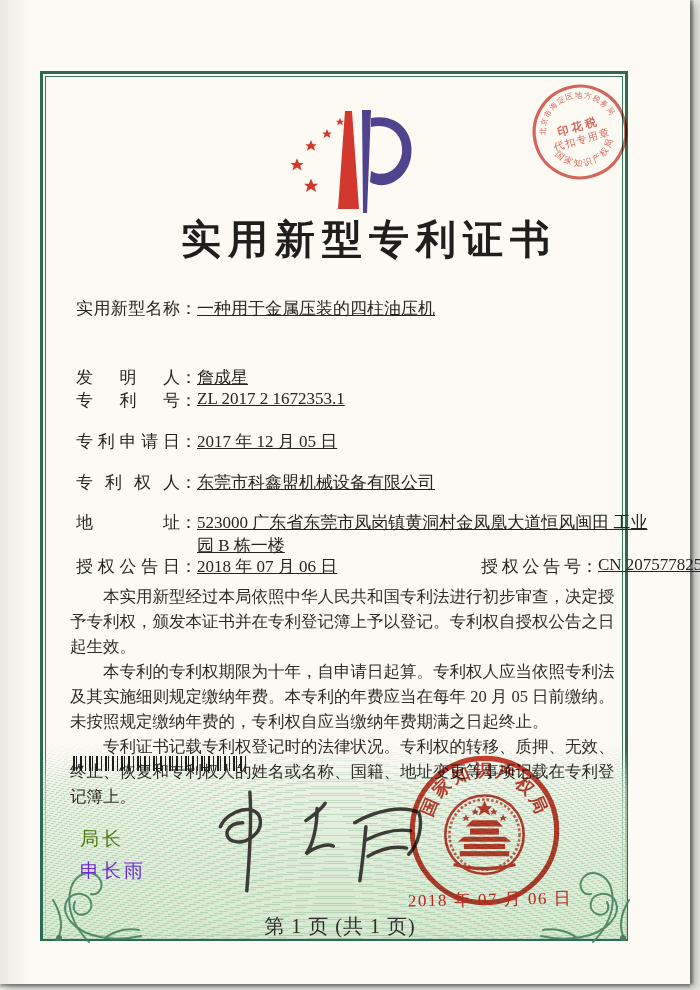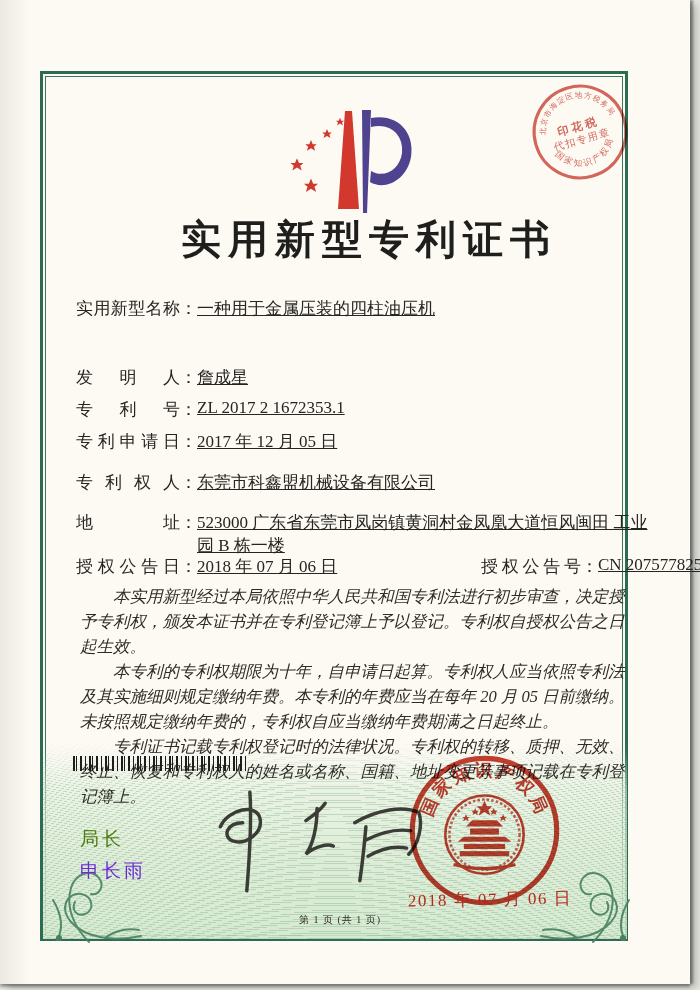--- a/index.html
+++ b/index.html
@@ -21,22 +21,22 @@
          letter-spacing:7px;color:#1e1e1c;padding-left:29px;}
   
   .row{position:absolute;left:76px;font-size:17px;color:#262522;white-space:nowrap;}
   .lbl{display:inline-block;width:104px;text-align:justify;text-align-last:justify;font-weight:500;vertical-align:top;}
   .colon{vertical-align:top;}
   .val{vertical-align:top;text-decoration:underline;}
   .val-wrap{display:inline-block;width:452px;white-space:normal;line-height:23px;}
   .row-grantno{position:absolute;left:405px;top:0;}
   .row-grantno .lbl{width:100px;}
   
-  .body-text{position:absolute;left:80px;top:584px;width:556px;font-size:16.5px;line-height:25px;
-             color:#2e2c26;font-style:italic;}
+  .body-text{position:absolute;left:70px;top:584px;width:556px;font-size:16.5px;line-height:25px;
+             color:#2e2c26;}
   .body-text p{margin:0;text-indent:33px;}
   
   .guilloche{position:absolute;left:43px;right:63px;top:742px;bottom:45px;
       background:
         repeating-radial-gradient(1300px 760px at 50% -430px,rgba(104,158,118,0) 0 3px,rgba(104,158,118,.30) 3px 4px),
         linear-gradient(180deg,rgba(225,239,221,0) 0%,rgba(225,239,221,.55) 14%,rgba(215,234,210,.8) 55%,rgba(209,231,204,.9) 100%);
       -webkit-mask-image:linear-gradient(180deg,transparent 0,#000 46px);
       mask-image:linear-gradient(180deg,transparent 0,#000 46px);}
   
   .barcode{position:absolute;left:73px;top:756px;width:176px;height:15px;background:
@@ -50,21 +50,21 @@
   .flourish{position:absolute;width:100px;height:96px;}
   .flourish.bl{left:45px;top:850px;}
   .flourish.br{left:537px;top:850px;transform:scaleX(-1);}
   
   .seal{position:absolute;left:402px;top:748px;width:165px;height:165px;mix-blend-mode:multiply;opacity:.95;}
   .seal-date{position:absolute;left:408px;top:888px;font-size:17px;letter-spacing:1.5px;color:#b8271d;
              transform:rotate(-1deg);font-weight:500;}
   
   .tax-stamp{position:absolute;left:527px;top:79px;width:106px;height:106px;mix-blend-mode:multiply;opacity:.9;}
   
-  .footer{position:absolute;left:0;top:913px;width:680px;text-align:center;font-size:10px;
+  .footer{position:absolute;left:0;top:913px;width:680px;text-align:center;font-size:20px;
           letter-spacing:1px;color:#2e2d29;}
 </style>
 </head>
 <body>
 
 <div class="page">
   <div class="paper">
     <div class="shade-left"></div>
 
     <div class="frame">
@@ -91,21 +91,21 @@
     </svg>
 
     <div class="title">实用新型专利证书</div>
 
     <div class="row" style="top:297px">
       <span class="lbl">实用新型名称</span><span class="colon">：</span><span class="val">一种用于金属压装的四柱油压机</span>
     </div>
     <div class="row" style="top:366px">
       <span class="lbl">发明人</span><span class="colon">：</span><span class="val">詹成星</span>
     </div>
-    <div class="row" style="top:398px">
+    <div class="row" style="top:389px">
       <span class="lbl">专利号</span><span class="colon">：</span><span class="val">ZL 2017 2 1672353.1</span>
     </div>
     <div class="row" style="top:430px">
       <span class="lbl">专利申请日</span><span class="colon">：</span><span class="val">2017 年 12 月 05 日</span>
     </div>
     <div class="row" style="top:471px">
       <span class="lbl">专利权人</span><span class="colon">：</span><span class="val">东莞市科鑫盟机械设备有限公司</span>
     </div>
     <div class="row" style="top:511px">
       <span class="lbl">地址</span><span class="colon">：</span><span class="val val-wrap">523000 广东省东莞市凤岗镇黄洞村金凤凰大道恒风闽田 工业园 B 栋一楼</span>

